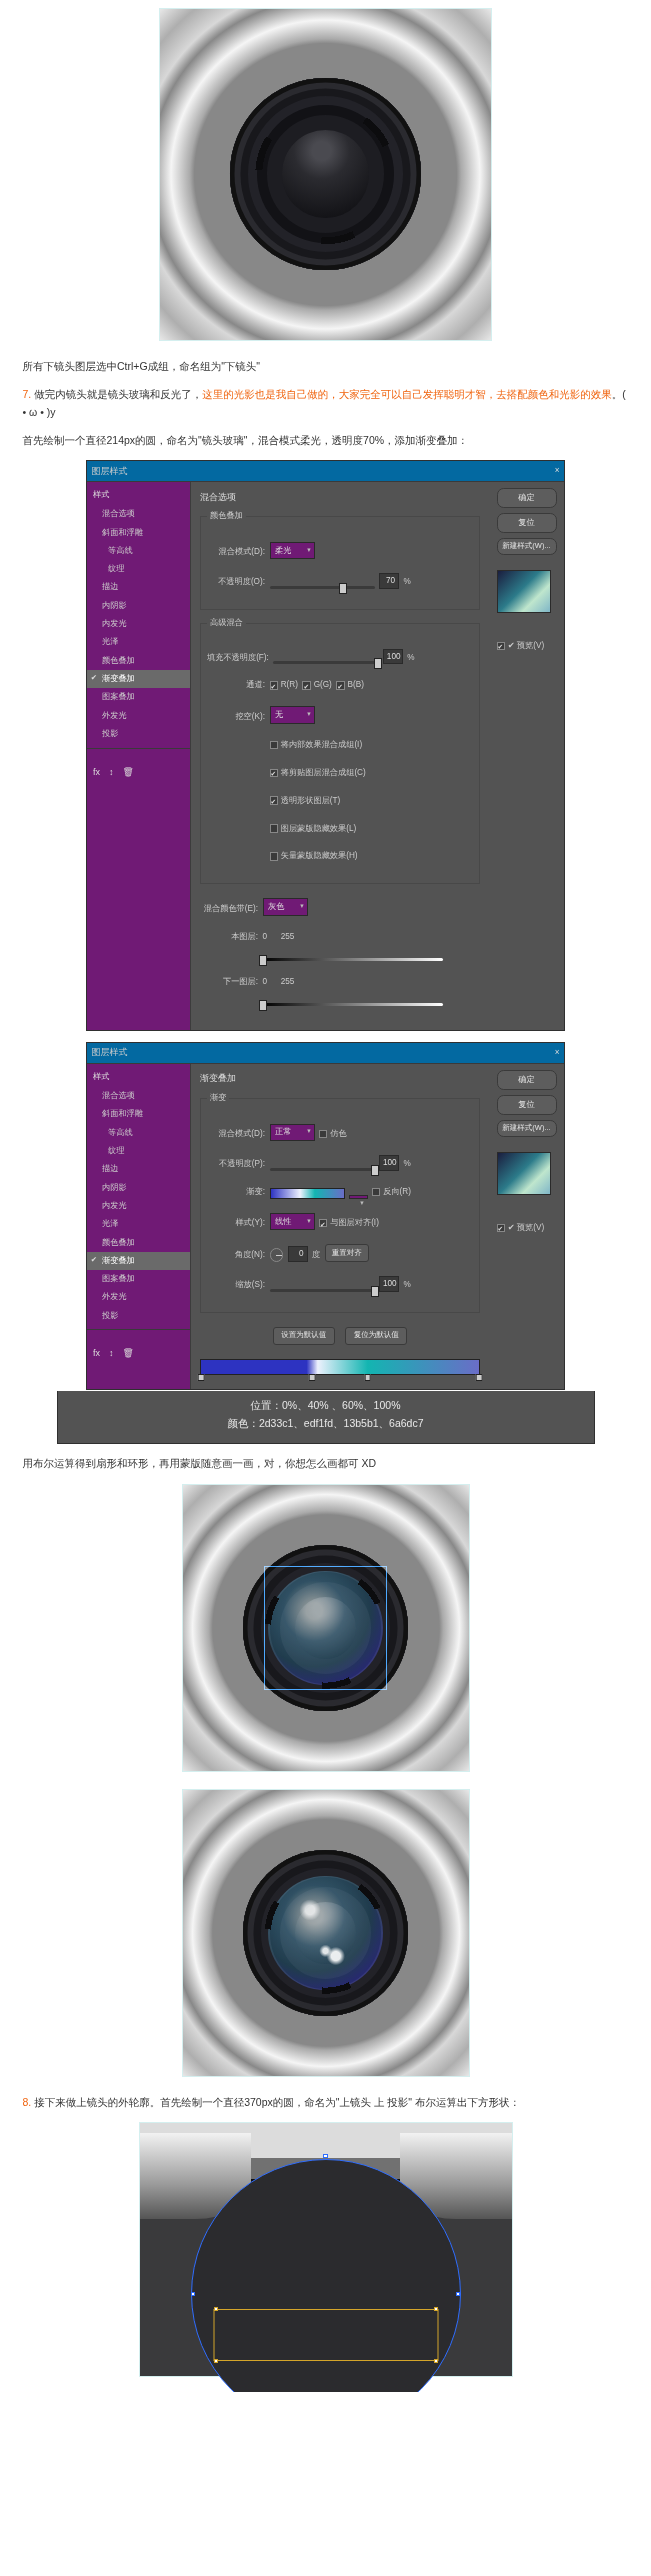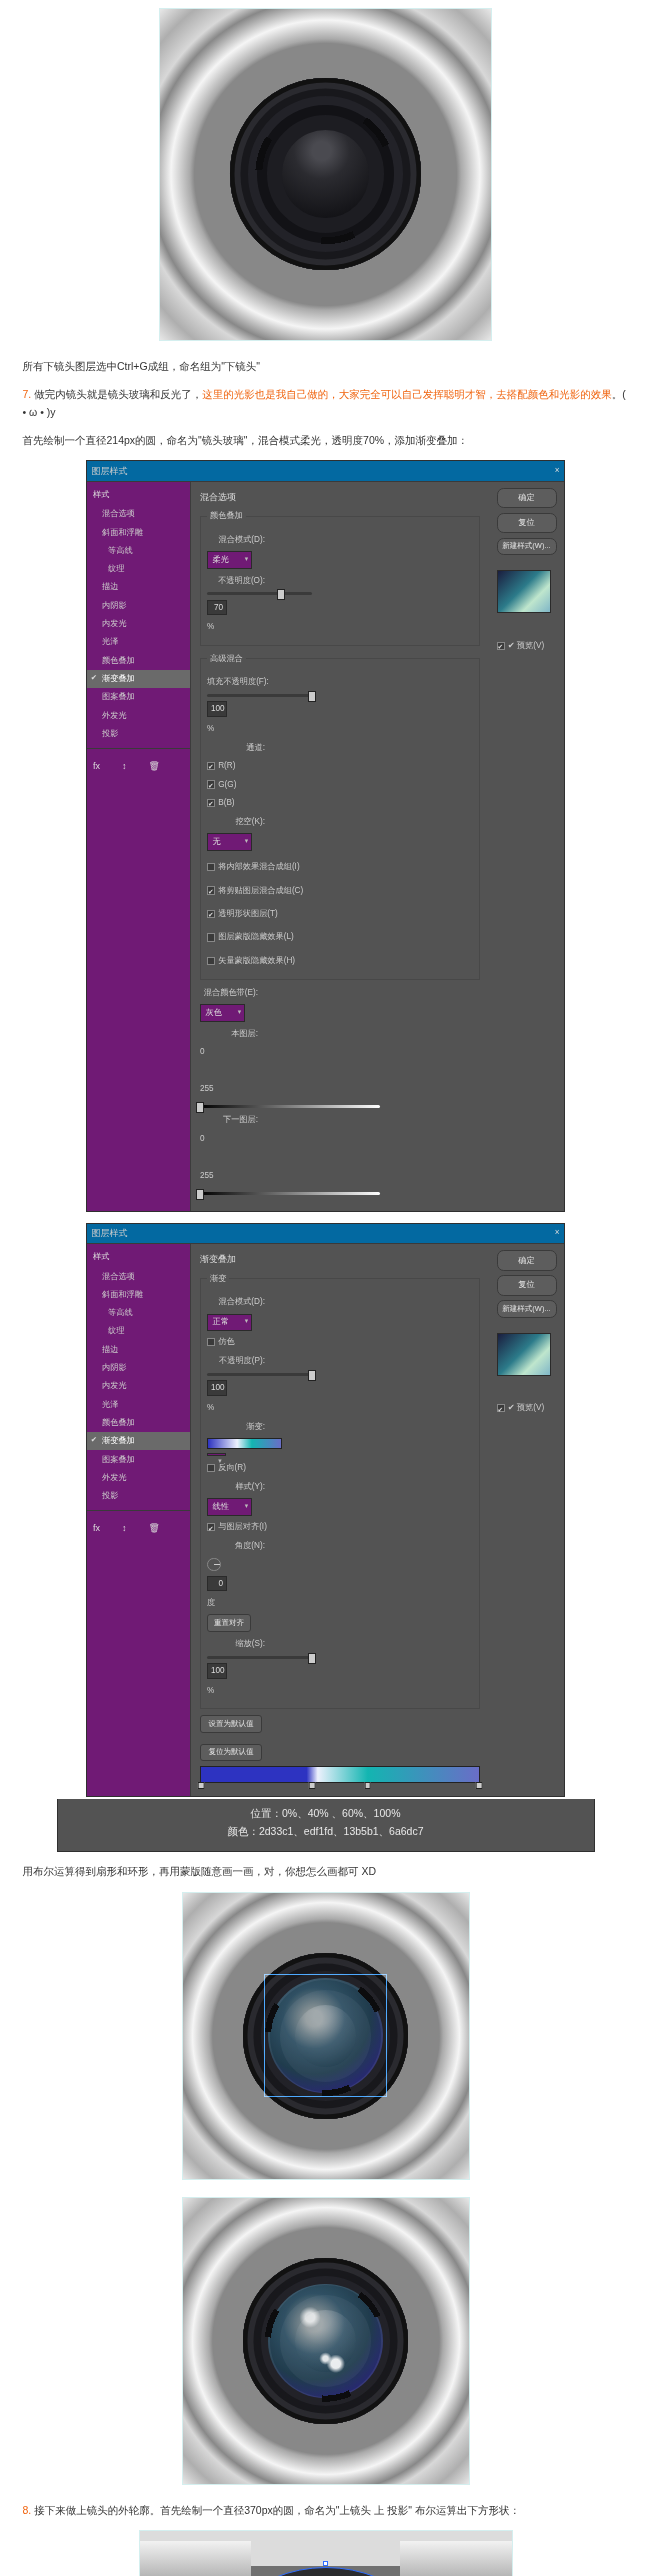--- a/index.html
+++ b/index.html
@@ -114,28 +114,28 @@
   .ps-side-head { padding:3px 6px; font-size:8.2px; color:#ddd;}
   .ps-side-item {
     padding:2.2px 6px 2.2px 15px; position:relative; cursor:default;
     color:#ccc;
   }
   .ps-side-item.checked::before{
     content:"✔"; position:absolute; left:3.7px; top:2.2px; font-size:7.5px; color:#ddd;
   }
   .ps-side-item.sel { background:#6a6a6a; color:#fff;}
   .ps-side-item.ind { padding-left:21px; }
-  .ps-side-foot { display:flex; gap:22px; padding:10px 6px; color:#ddd; border-top:0.7px solid #3a3a3a; margin-top:4.5px;}
+  .ps-side-foot { display:flex; gap:9px; padding:16px 6px; color:#ddd; border-top:0.7px solid #3a3a3a; margin-top:4.5px;}
   .ps-side-foot span{ font-size:9px;}
   .ps-main {
     flex:1; padding:7.5px 9px 10.5px; position:relative;
     background:#535353;
   }
   .ps-section-title { color:#ddd; margin-bottom:4.5px; font-size:9px;}
-  .ps-row { display:flex; align-items:flex-start; gap:4.5px; margin:5px 0;flex-direction:column;}
+  .ps-row { display:flex; align-items:flex-end; gap:4.5px; margin:14px 0;}
   .ps-label { min-width:58px; text-align:right; color:#ccc;}
   .ps-select {
     background:#701a75; border:0.7px solid #2a2a2a; color:#ddd;
     padding:0.7px 12px 0.7px 4.5px; position:relative; display:inline-block;
     min-width:45px;
   }
   .ps-select::after{content:"▾"; position:absolute; right:3px; top:0.7px; font-size:6.7px; color:#bbb;}
   .ps-swatch { width:18px; height:10.5px; border:0.7px solid #222; display:inline-block;}
   .ps-slider {
     width:105px; height:3px; background:#3a3a3a; position:relative; display:inline-block;

